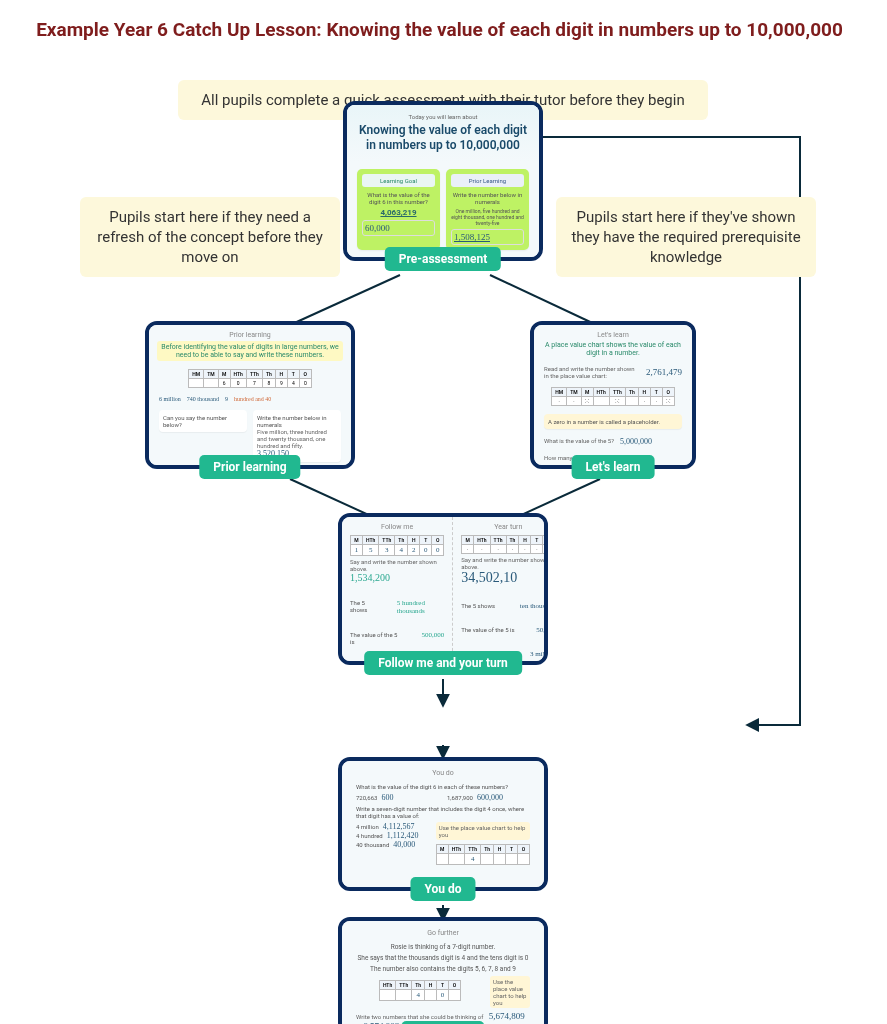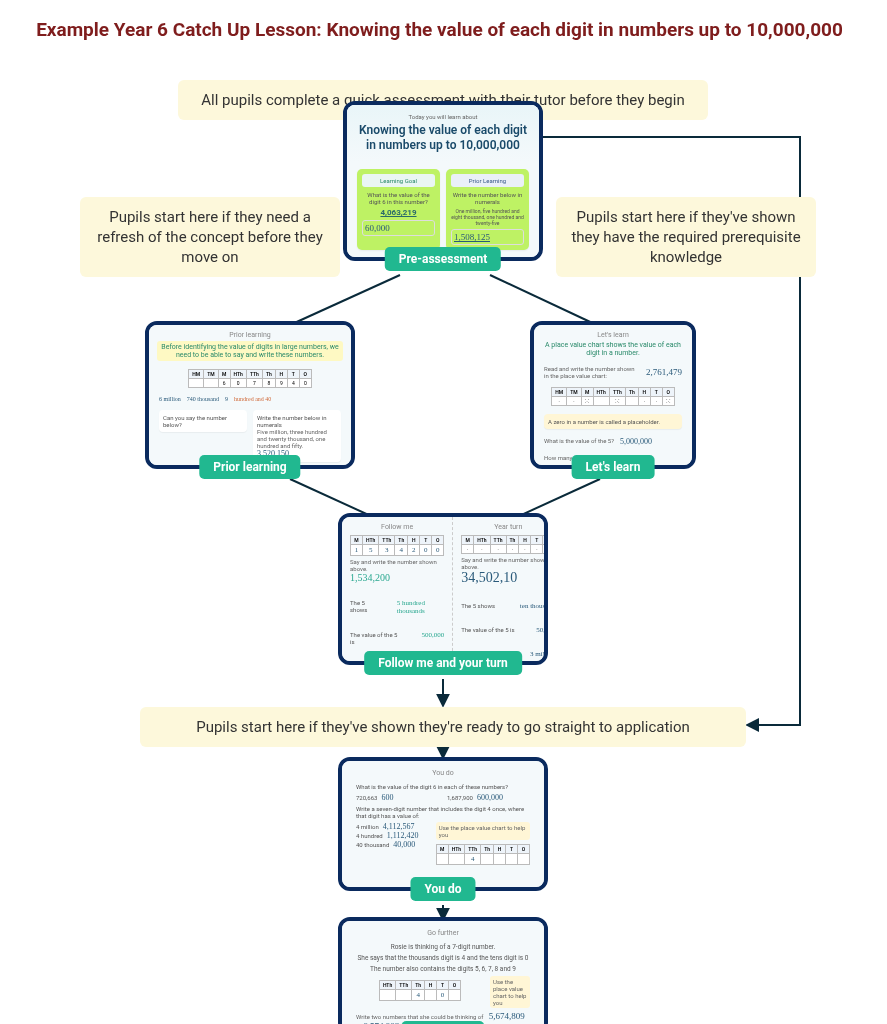--- a/index.html
+++ b/index.html
@@ -388,21 +388,20 @@
           <div class="fm-line">
               <span>The value of the 3 is</span>
               <span class="hand">3,000,000</span>
             </div>
         </div>
       </div>
     </div>
     <div class="card-label">Follow me and your turn</div>
   </div>
 
-  <div class="note z2" style="left:140px; top:650px; width:606px;">Pupils start here if they've shown they're ready to go straight to application</div>
 
   <div class="card z2" style="left:338px; top:700px; width:210px; height:134px;">
     <div class="card-body yd-body">
       <div class="yd-h">You do</div>
       <div class="yd-q">What is the value of the digit 6 in each of these numbers?</div>
       <div class="yd-row">
         <div class="yd-cell"><span>720,663</span><span class="hand">600</span></div>
         <div class="yd-cell"><span>1,687,900</span><span class="hand">600,000</span></div>
       </div>
       <div class="yd-q">Write a seven-digit number that includes the digit 4 once, where that digit has a value of:</div>

